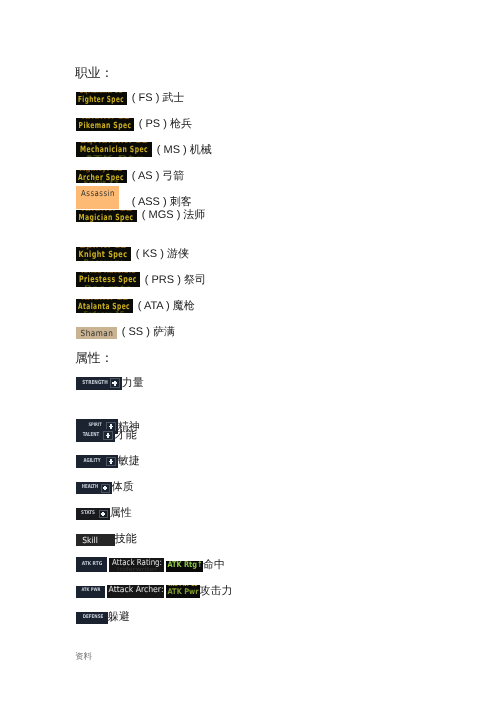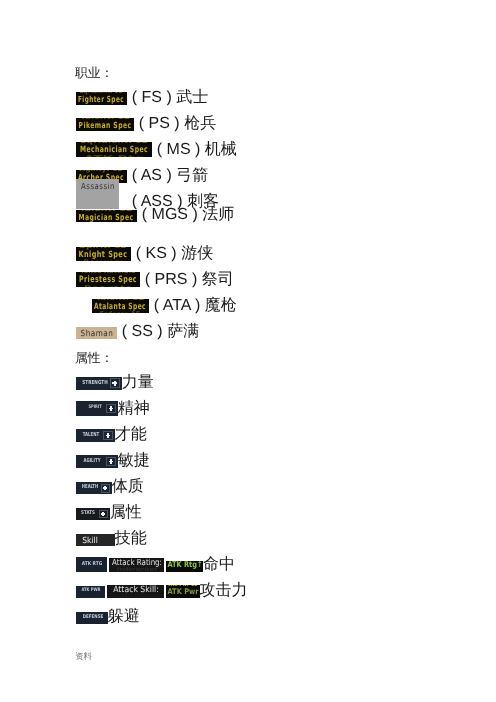--- a/index.html
+++ b/index.html
@@ -7,21 +7,21 @@
   body{width:496px;height:702px;background:#ffffff;
        font-family:"Liberation Sans",sans-serif;overflow:hidden;
        -webkit-font-smoothing:antialiased;text-rendering:geometricPrecision;}
   .page{position:relative;width:496px;height:702px;background:#fff;}
 
   .hd{position:absolute;left:75px;font-size:12.8px;color:#1a1a1a;
       white-space:nowrap;line-height:13px;}
 
   .line{position:absolute;left:75.8px;white-space:nowrap;
         display:flex;align-items:flex-end;}
-  .cn{font-size:16px;color:#1a1a1a;white-space:nowrap;
+  .cn{font-size:11px;color:#1a1a1a;white-space:nowrap;
       line-height:14px;display:inline-block;}
 
   
   .badge{position:relative;display:inline-block;overflow:hidden;
          box-sizing:border-box;flex:none;}
 
   
   .pill{position:relative;display:inline-block;box-sizing:border-box;
         flex:none;overflow:hidden;}
   .pill .pb{position:absolute;box-sizing:border-box;}
@@ -65,21 +65,21 @@
       </div>
       <div class="line" style="top: 170px; height: 13px;">
         <span class="badge" style="width: 51px; height: 13px; background: rgb(10, 10, 6);">
           <span style="position: absolute; left: 50%; top: -4.2px; white-space: nowrap; font-family: &quot;DejaVu Sans Condensed&quot;, &quot;DejaVu Sans&quot;, sans-serif; font-weight: bold; font-size: 6.6px; line-height: 6.6px; color: rgb(122, 84, 16); transform-origin: center top; transform: translateX(-50%) scaleX(1.25262);">Agility: 12</span>
           <span style="position: absolute; left: 50%; top: 3px; white-space: nowrap; font-family: &quot;DejaVu Sans Condensed&quot;, &quot;DejaVu Sans&quot;, sans-serif; font-weight: bold; font-size: 8.4px; line-height: 8.4px; color: rgb(201, 174, 30); letter-spacing: 0.55px; transform-origin: center top; transform: translateX(-50%) scaleX(0.803055);">Archer Spec</span>
           <span style="position: absolute; left: 50%; top: 11.2px; white-space: nowrap; font-family: &quot;DejaVu Sans Condensed&quot;, &quot;DejaVu Sans&quot;, sans-serif; font-weight: bold; font-size: 6.2px; line-height: 6.2px; color: rgb(76, 83, 16); transform-origin: center top; transform: translateX(-50%) scaleX(1.30081);">Spirit 12</span>
         </span>
         <span class="cn" style="margin-left: 5px;">( AS ) 弓箭</span>
       </div>
       <div class="line" style="top: 196px; height: 13px;">
-        <span class="badge" style="width: 43px; height: 30px; background: #a3a3a3; text-decoration: underline;">
+        <span class="badge" style="width: 43px; height: 23px; background: #fdba74; text-decoration: underline;">
           <span style="position: absolute; left: 22.2px; top: 3px; white-space: nowrap; font-family: &quot;DejaVu Sans Condensed&quot;, &quot;DejaVu Sans&quot;, sans-serif; font-weight: normal; font-size: 8.4px; line-height: 8.4px; color: rgb(51, 50, 46); letter-spacing: 0.55px; transform-origin: center top; transform: translateX(-50%) scaleX(0.92517);">Assassin</span>
         </span>
         <span class="cn" style="margin-left: 13px;">( ASS ) 刺客</span>
       </div>
       <div class="line" style="top: 210px; height: 12px;">
         <span class="badge" style="width: 61px; height: 12px; background: rgb(10, 10, 6);">
           <span style="position: absolute; left: 50%; top: -4.4px; white-space: nowrap; font-family: &quot;DejaVu Sans Condensed&quot;, &quot;DejaVu Sans&quot;, sans-serif; font-weight: bold; font-size: 6.6px; line-height: 6.6px; color: rgb(122, 84, 16); transform-origin: center top; transform: translateX(-50%) scaleX(1.6053);">Talent: 12</span>
           <span style="position: absolute; left: 50%; top: 2.6px; white-space: nowrap; font-family: &quot;DejaVu Sans Condensed&quot;, &quot;DejaVu Sans&quot;, sans-serif; font-weight: bold; font-size: 8.4px; line-height: 8.4px; color: rgb(201, 174, 30); letter-spacing: 0.55px; transform-origin: center top; transform: translateX(-50%) scaleX(0.806045);">Magician Spec</span>
         </span>
         <span class="cn" style="margin-left: 5px;">( MGS ) 法师</span>
@@ -94,21 +94,21 @@
       </div>
       <div class="line" style="top: 272px; height: 15px;">
         <span class="badge" style="width: 64px; height: 15px; background: rgb(10, 10, 6);">
           <span style="position: absolute; left: 50%; top: -3.6px; white-space: nowrap; font-family: &quot;DejaVu Sans Condensed&quot;, &quot;DejaVu Sans&quot;, sans-serif; font-weight: bold; font-size: 7px; line-height: 7px; color: rgb(122, 84, 16); transform-origin: center top; transform: translateX(-50%) scaleX(1.06857);">Tense Rate:2.5</span>
           <span style="position: absolute; left: 50%; top: 4px; white-space: nowrap; font-family: &quot;DejaVu Sans Condensed&quot;, &quot;DejaVu Sans&quot;, sans-serif; font-weight: bold; font-size: 8.8px; line-height: 8.8px; color: rgb(201, 174, 30); letter-spacing: 0.55px; transform-origin: center top; transform: translateX(-50%) scaleX(0.795031);">Priestess Spec</span>
           <span style="position: absolute; left: 50%; top: 13px; white-space: nowrap; font-family: &quot;DejaVu Sans Condensed&quot;, &quot;DejaVu Sans&quot;, sans-serif; font-weight: bold; font-size: 6.6px; line-height: 6.6px; color: rgb(76, 83, 16); transform-origin: center top; transform: translateX(-50%) scaleX(1.7162);">Rec rate</span>
         </span>
         <span class="cn" style="margin-left: 5px;">( PRS ) 祭司</span>
       </div>
       <div class="line" style="top: 299px; height: 14px;">
-        <span class="badge" style="width: 57px; height: 14px; background: rgb(10, 10, 6); margin-left: 16px;">
+        <span class="badge" style="width: 57px; height: 14px; background: rgb(10, 10, 6);">
           <span style="position: absolute; left: 50%; top: -4px; white-space: nowrap; font-family: &quot;DejaVu Sans Condensed&quot;, &quot;DejaVu Sans&quot;, sans-serif; font-weight: bold; font-size: 6.8px; line-height: 6.8px; color: rgb(122, 84, 16); transform-origin: center top; transform: translateX(-50%) scaleX(1.43985);">Talent: 12</span>
           <span style="position: absolute; left: 50%; top: 3.6px; white-space: nowrap; font-family: &quot;DejaVu Sans Condensed&quot;, &quot;DejaVu Sans&quot;, sans-serif; font-weight: bold; font-size: 8.6px; line-height: 8.6px; color: rgb(201, 174, 30); letter-spacing: 0.55px; transform-origin: center top; transform: translateX(-50%) scaleX(0.765233);">Atalanta Spec</span>
           <span style="position: absolute; left: 50%; top: 12.2px; white-space: nowrap; font-family: &quot;DejaVu Sans Condensed&quot;, &quot;DejaVu Sans&quot;, sans-serif; font-weight: bold; font-size: 6.4px; line-height: 6.4px; color: rgb(76, 83, 16); transform-origin: center top; transform: translateX(-50%) scaleX(1.18412);">Enforce 15</span>
         </span>
         <span class="cn" style="margin-left: 5px;">( ATA ) 魔枪</span>
       </div>
       <div class="line" style="top: 327px; height: 12px;">
         <span class="badge" style="width: 41px; height: 12px; background: rgb(201, 179, 146);">
           <span style="position: absolute; left: 21.5px; top: 2.4px; white-space: nowrap; font-family: &quot;DejaVu Sans Condensed&quot;, &quot;DejaVu Sans&quot;, sans-serif; font-weight: normal; font-size: 8.4px; line-height: 8.4px; color: rgb(51, 50, 46); letter-spacing: 0.55px; transform-origin: center top; transform: translateX(-50%) scaleX(0.964384);">Shaman</span>
         </span>
@@ -117,21 +117,21 @@
       <div class="line" style="top: 377px; height: 13px;">
         <span class="pill" style="width: 46px; height: 13px; background: rgb(27, 35, 48);">
           <span style="position: absolute; left: 19.25px; top: 3.5px; white-space: nowrap; font-family: &quot;DejaVu Sans Condensed&quot;, &quot;DejaVu Sans&quot;, sans-serif; font-weight: bold; font-size: 5.6px; line-height: 5.6px; color: rgb(195, 201, 212); transform-origin: center top; transform: translateX(-50%) scaleX(0.84254);">STRENGTH</span>
           <span class="pb" style="position: absolute; border: 1px solid rgb(75, 84, 98); box-sizing: border-box; width: 9.8px; height: 9.8px; right: 2.2px; top: 1.3px;">
             <span class="ph" style="position: absolute; background: rgb(238, 242, 247); left: 1.5px; right: 1.5px; top: 50%; height: 1.6px; margin-top: -0.8px;"></span>
             <span class="pv" style="position: absolute; background: rgb(238, 242, 247); top: 1.5px; bottom: 1.5px; left: 50%; width: 1.6px; margin-left: -0.8px;"></span>
           </span>
         </span>
         <span class="cn">力量</span>
       </div>
-      <div class="line" style="top: 401px; height: 15px;">
+      <div class="line" style="top: 419px; height: 15px;">
         <span class="pill" style="width: 42px; height: 15px; background: rgb(27, 35, 48);">
           <span style="position: absolute; left: 19.5px; top: 4.9px; white-space: nowrap; font-family: &quot;DejaVu Sans Condensed&quot;, &quot;DejaVu Sans&quot;, sans-serif; font-weight: bold; font-size: 4.8px; line-height: 4.8px; color: rgb(195, 201, 212); transform-origin: center top; transform: translateX(-50%) scaleX(0.838095);">SPIRIT</span>
           <span class="pb" style="position: absolute; border: 1px solid rgb(75, 84, 98); box-sizing: border-box; width: 9.6px; height: 9.6px; right: 2.2px; top: 2.7px;">
             <span class="ph" style="position: absolute; background: rgb(238, 242, 247); left: 1.5px; right: 1.5px; top: 50%; height: 1.6px; margin-top: -0.8px;"></span>
             <span class="pv" style="position: absolute; background: rgb(238, 242, 247); top: 1.5px; bottom: 1.5px; left: 50%; width: 1.6px; margin-left: -0.8px;"></span>
           </span>
         </span>
         <span class="cn">精神</span>
       </div>
       <div class="line" style="top: 429px; height: 13px;">
@@ -191,21 +191,21 @@
         <span class="chip" style="position: relative; display: inline-block; flex: 0 0 auto; overflow: hidden; background: rgb(9, 9, 10); width: 37px; height: 11.5px; margin-left: 2px;">
           <span style="position: absolute; left: 50%; top: 0.7px; white-space: nowrap; font-family: &quot;DejaVu Sans Condensed&quot;, &quot;DejaVu Sans&quot;, sans-serif; font-weight: bold; font-size: 8px; line-height: 8px; color: rgb(140, 198, 63); transform-origin: center top; transform: translateX(-50%) scaleX(0.918409);">ATK Rtg↑</span>
         </span>
         <span class="cn">命中</span>
       </div>
       <div class="line" style="top: 586px; height: 12px;">
         <span class="pill" style="width: 29px; height: 12px; background: rgb(26, 34, 48);">
           <span style="position: absolute; left: 14.9px; top: 3.4px; white-space: nowrap; font-family: &quot;DejaVu Sans Condensed&quot;, &quot;DejaVu Sans&quot;, sans-serif; font-weight: bold; font-size: 4.8px; line-height: 4.8px; color: rgb(195, 201, 212); transform-origin: center top; transform: translateX(-50%) scaleX(0.863023);">ATK PWR</span>
         </span>
         <span class="chip" style="position: relative; display: inline-block; flex: 0 0 auto; overflow: hidden; background: rgb(22, 22, 22); width: 57px; height: 13px; margin-left: 2.6px;">
-          <span style="position: absolute; left: 50%; top: 0.8px; white-space: nowrap; font-family: &quot;DejaVu Sans Condensed&quot;, &quot;DejaVu Sans&quot;, sans-serif; font-weight: normal; font-size: 8.6px; line-height: 8.6px; color: rgb(226, 226, 226); transform-origin: center top; transform: translateX(-50%) scaleX(1.00148);">Attack Skill:</span>
+          <span style="position: absolute; left: 50%; top: 0.8px; white-space: nowrap; font-family: &quot;DejaVu Sans Condensed&quot;, &quot;DejaVu Sans&quot;, sans-serif; font-weight: normal; font-size: 8.6px; line-height: 8.6px; color: rgb(226, 226, 226); transform-origin: center top; transform: translateX(-50%) scaleX(1.00148);">Attack Archer:</span>
         </span>
         <span class="chip" style="position: relative; display: inline-block; flex: 0 0 auto; overflow: hidden; background: rgb(9, 9, 10); width: 34px; height: 13px; margin-left: 1.2px;">
           <span style="position: absolute; left: 50%; top: -1.8px; white-space: nowrap; font-family: &quot;DejaVu Sans Condensed&quot;, &quot;DejaVu Sans&quot;, sans-serif; font-weight: bold; font-size: 5.6px; line-height: 5.6px; color: rgb(200, 176, 24); transform-origin: center top; transform: translateX(-50%) scaleX(0.935956);">Atk Pwr  12</span>
           <span style="position: absolute; left: 50%; top: 2.6px; white-space: nowrap; font-family: &quot;DejaVu Sans Condensed&quot;, &quot;DejaVu Sans&quot;, sans-serif; font-weight: bold; font-size: 7.8px; line-height: 7.8px; color: rgb(127, 154, 42); transform-origin: center top; transform: translateX(-50%) scaleX(0.951559);">ATK Pwr</span>
         </span>
         <span class="cn">攻击力</span>
       </div>
       <div class="line" style="top: 612px; height: 12px;">
         <span class="pill" style="width: 32px; height: 12px; background: rgb(26, 34, 48);">
           <span style="position: absolute; left: 17px; top: 3.3px; white-space: nowrap; font-family: &quot;DejaVu Sans Condensed&quot;, &quot;DejaVu Sans&quot;, sans-serif; font-weight: bold; font-size: 5px; line-height: 5px; color: rgb(195, 201, 212); transform-origin: center top; transform: translateX(-50%) scaleX(0.893831);">DEFENSE</span>

